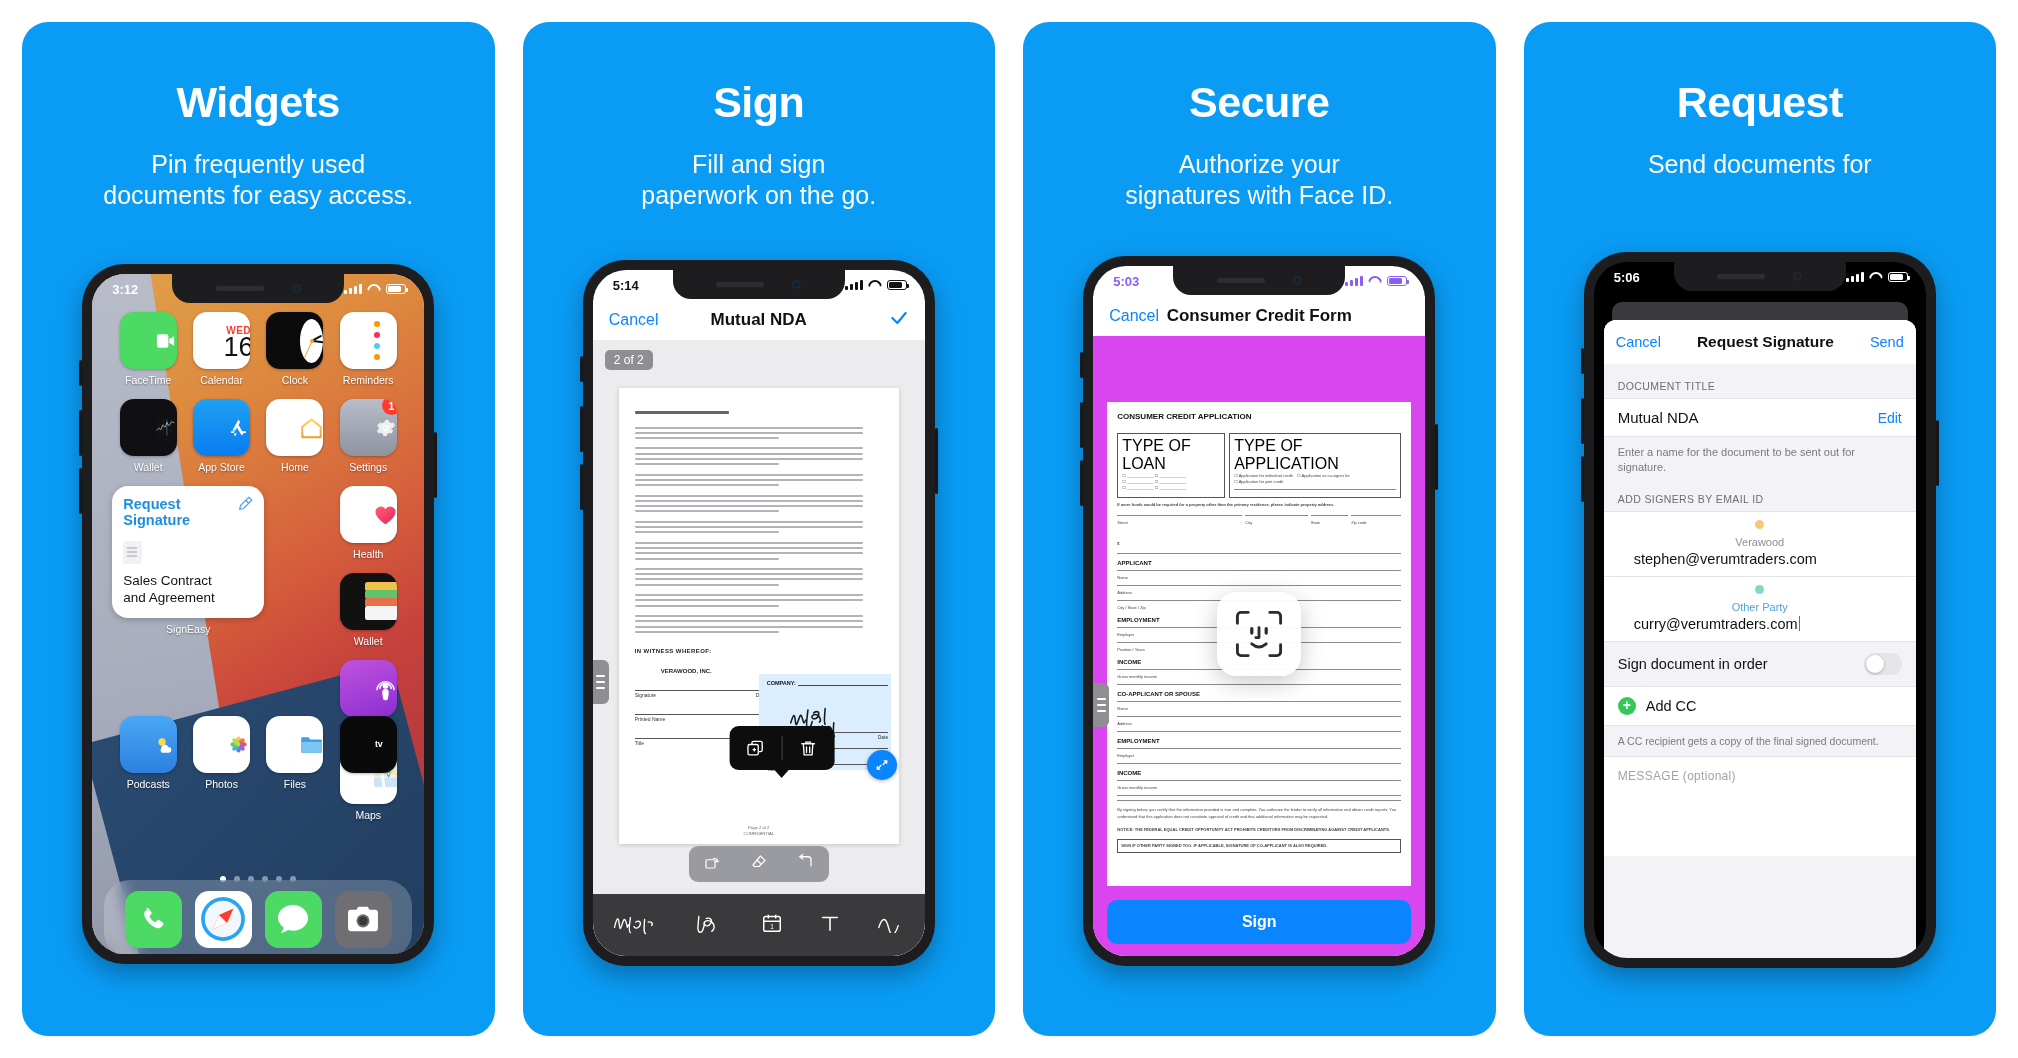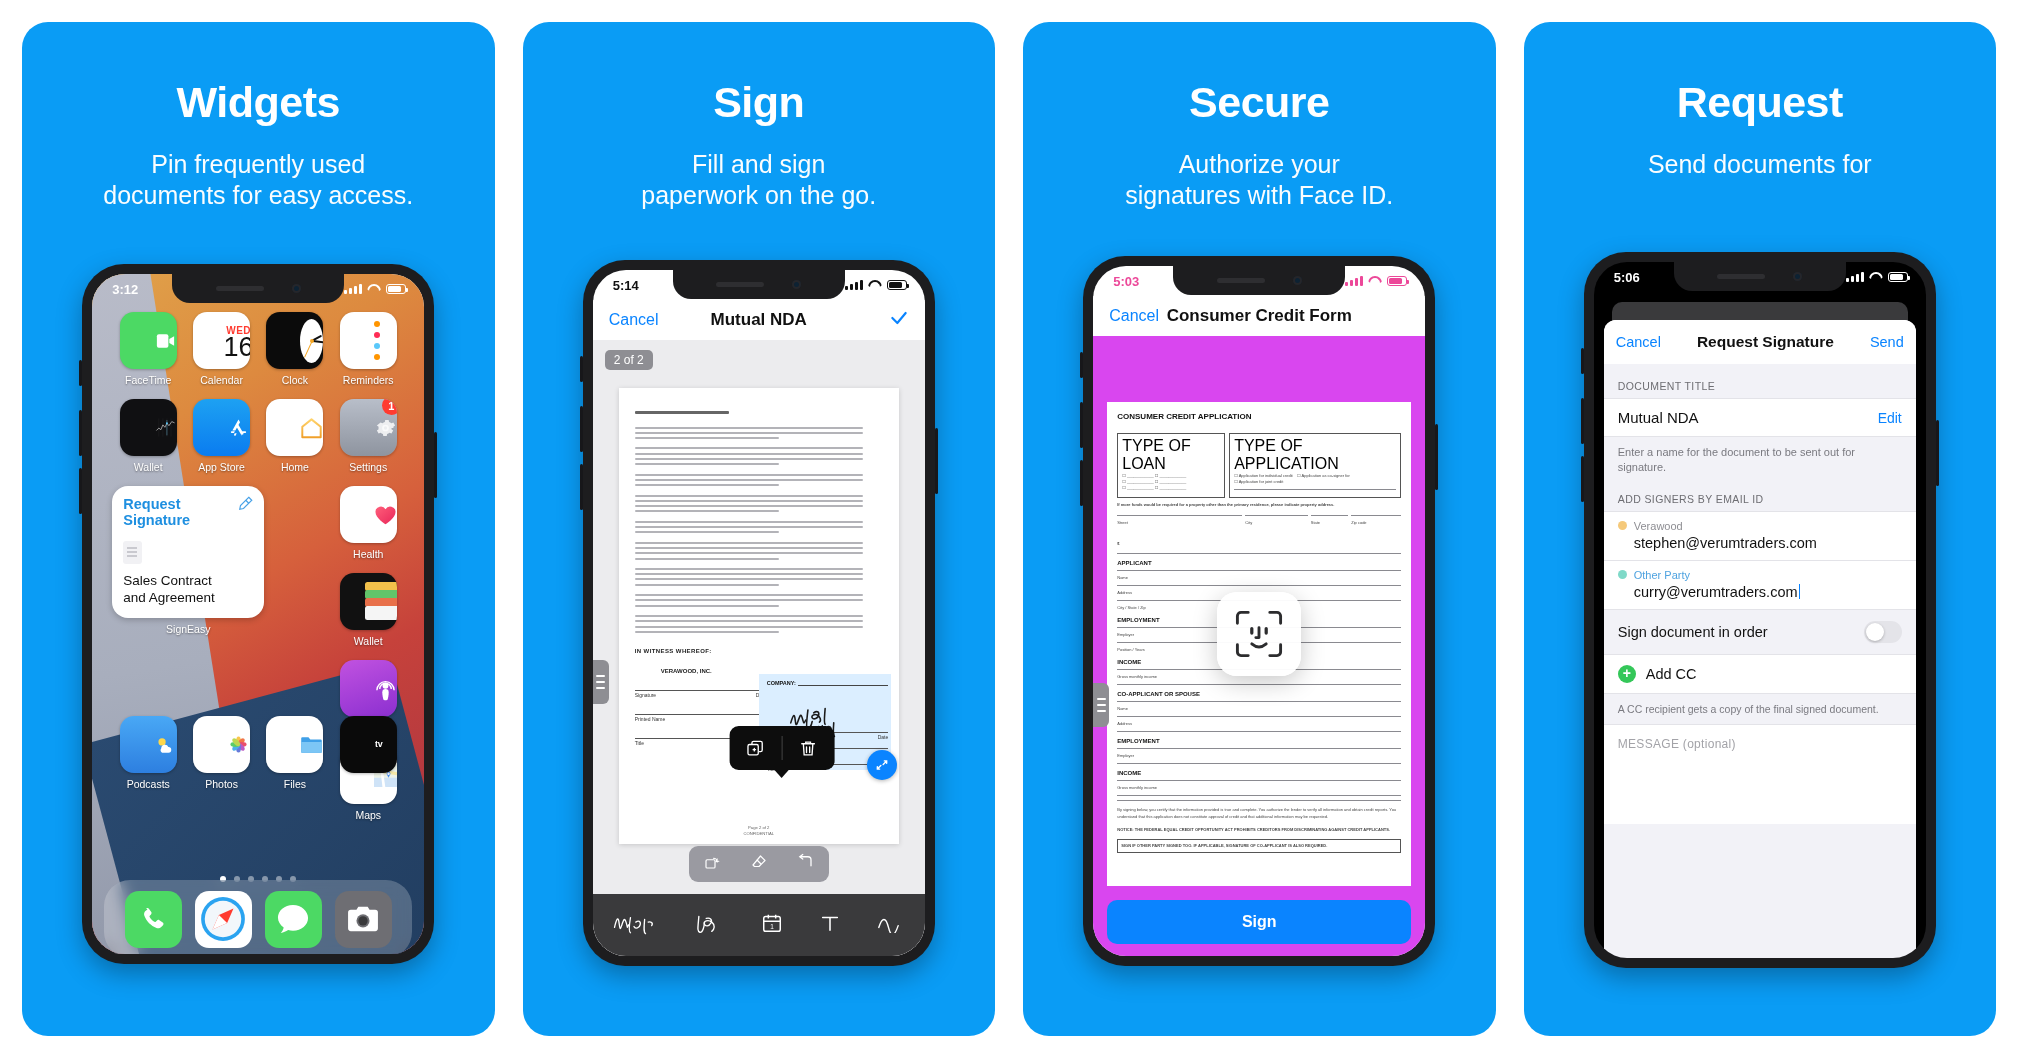--- a/index.html
+++ b/index.html
@@ -158,21 +158,21 @@
   .modal { position:absolute; left:10px; right:10px; top:58px; bottom:0; background:#f2f2f7; border-radius:12px 12px 0 0; overflow:hidden; z-index:30; }
   .mnav { height:44px; background:#fff; display:flex; align-items:center; justify-content:space-between; padding:0 12px; }
   .mnav .mt { font-size:15.5px; font-weight:bold; color:#111; }
   .mnav .ml, .mnav .mr { font-size:14.5px; color:#0a84ff; }
   .sechead { font-size:10.5px; color:#6d6d72; letter-spacing:.4px; padding:16px 14px 6px; }
   .cell { background:#fff; padding:10px 14px; display:flex; align-items:center; justify-content:space-between; border-top:1px solid #e3e3e8; border-bottom:1px solid #e3e3e8;}
   .cell .v { font-size:15px; color:#111; }
   .cell .edit { font-size:14px; color:#0a84ff;}
   .hint { font-size:11px; color:#7a7a80; padding:8px 14px 2px; line-height:1.35;}
   .signer { background:#fff; padding:8px 14px 9px; border-top:1px solid #e3e3e8;}
-  .signer .nm { font-size:11px; display:flex; align-items:center; gap:7px; }
+  .signer .nm { font-size:11px; display:flex; align-items:center; gap:7px;flex-direction:column; }
   .signer .nm b { width:9px; height:9px; border-radius:50%; display:block;}
   .signer .em { font-size:14.5px; color:#111; margin-top:3px; margin-left:16px; display:flex; align-items:center;}
   .caret { display:inline-block; width:1.5px; height:15px; background:#0a84ff; margin-left:1px;}
   .togglerow { background:#f2f2f7; padding:11px 14px; display:flex; align-items:center; justify-content:space-between; border-top:1px solid #e3e3e8; border-bottom:1px solid #e3e3e8;}
   .togglerow .tl { font-size:14.5px; color:#111;}
   .sw { width:38px; height:22px; border-radius:11px; background:#e4e4e9; position:relative; }
   .sw i { position:absolute; left:2px; top:2px; width:18px; height:18px; border-radius:50%; background:#fff; box-shadow:0 1px 3px rgba(0,0,0,.25); display:block;}
   .ccrow { background:#fff; padding:10px 14px; display:flex; align-items:center; gap:10px; border-bottom:1px solid #e3e3e8;}
   .plus { width:18px; height:18px; border-radius:50%; background:#34c759; color:#fff; font-size:14px; line-height:16px; text-align:center; font-weight:bold;}
   .ccrow .cl { font-size:14.5px; color:#111;}
@@ -713,21 +713,21 @@
     <div class="phone" id="p3">
       <div class="btn-side" style="left:-3px;top:96px;width:3px;height:26px;"></div>
       <div class="btn-side" style="left:-3px;top:146px;width:3px;height:46px;"></div>
       <div class="btn-side" style="left:-3px;top:204px;width:3px;height:46px;"></div>
       <div class="btn-side" style="right:-3px;top:168px;width:3px;height:66px;"></div>
       <div class="screen">
         <div class="notch">
             <span class="speaker"></span>
             <span class="cam"></span>
           </div>
-        <div class="statusbar" style="color:#ec4899">
+        <div class="statusbar" style="color:#8b5cf6">
           <span>5:03</span>
           <span class="sb-right">
             <span class="sig-dots">
                 <i style="height:4px"></i>
                 <i style="height:6px"></i>
                 <i style="height:8px"></i>
                 <i style="height:10px"></i>
               </span>
             <span class="wifi"></span>
             <span class="batt">

